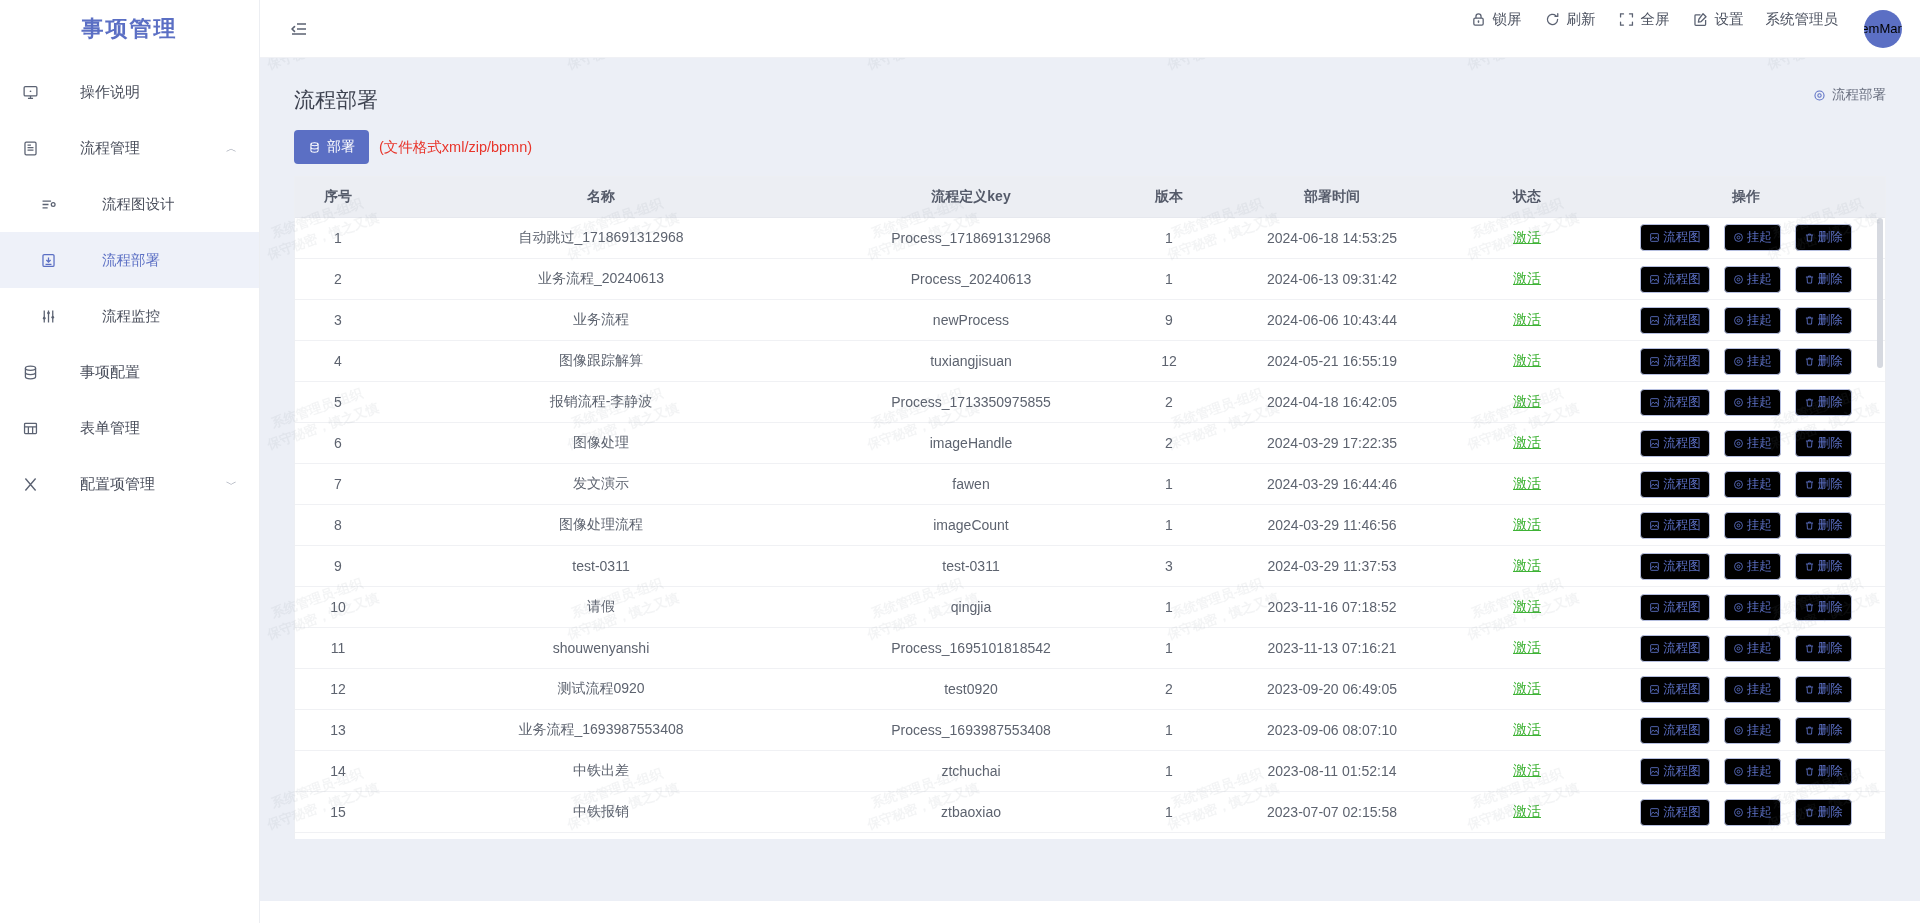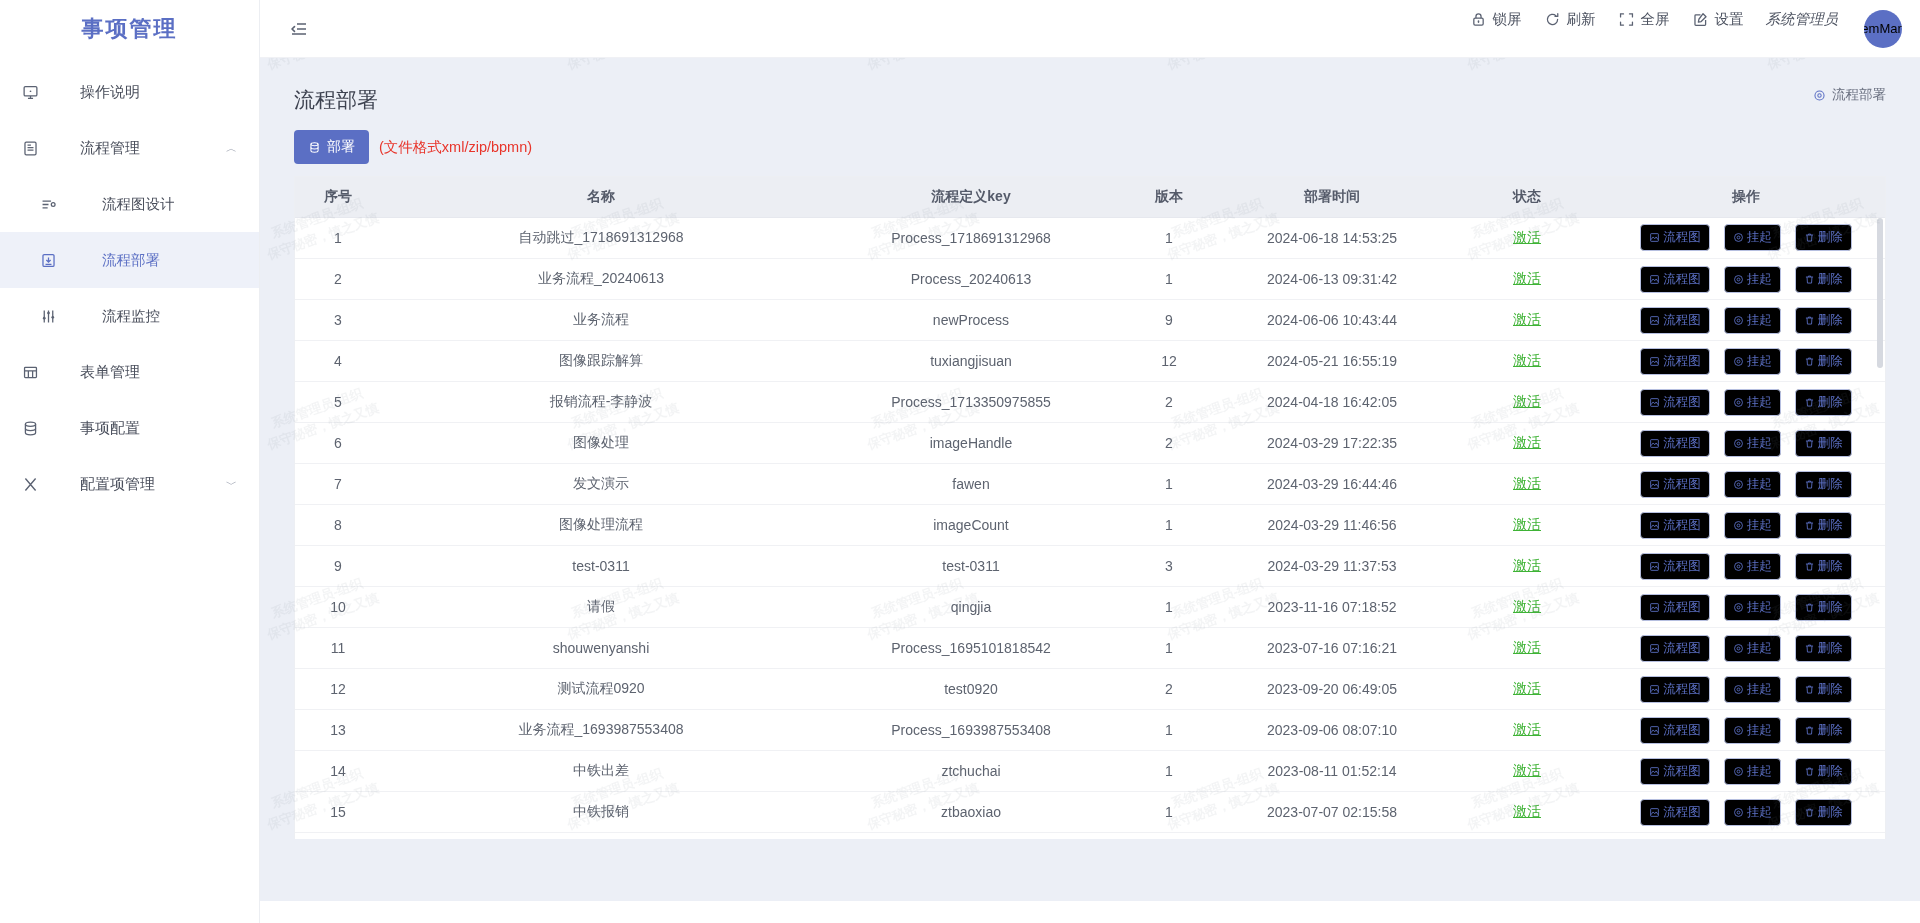--- a/index.html
+++ b/index.html
@@ -59,21 +59,21 @@
   .collapse-btn {
     width: 30px; height: 30px; display: flex; align-items: center;
     justify-content: center; color: #5b6272; cursor: pointer;
   }
   .top-right { margin-left: auto; display: flex; align-items: flex-start; gap: 22px; }
   .top-action {
     display: flex; align-items: center; gap: 6px; color: #4c5260;
     font-size: 14.5px; cursor: pointer;
   }
   .top-action .ico { color: #5b6272; display: flex; align-items: center; }
-  .admin-name { color: #4c5260; font-size: 14.5px; cursor: pointer; font-style: italic; }
+  .admin-name { color: #4c5260; font-size: 14.5px; cursor: pointer; }
   .avatar {
     width: 38px; height: 38px; border-radius: 50%; background: #5b6fc4;
     color: #000000; font-size: 13px; display: flex; align-items: center;
     justify-content: center; overflow: hidden; white-space: nowrap;
     cursor: pointer; margin-left: 4px;
   }
 
   
   .content {
     flex: 1; background: #eceff6; padding: 14px 14px 10px 14px; min-height: 0;
@@ -200,36 +200,36 @@
                 <circle cx="15" cy="11" r="1.6" fill="currentColor" stroke="none"></circle>
             </svg>
           </span>
           <span class="lbl">流程监控</span>
         </div>
       </div>
 
       <div class="menu-item">
         <span class="ico">
           <svg width="17" height="17" viewBox="0 0 20 20" fill="none" stroke="currentColor" stroke-width="1.5">
-            <rect x="3" y="4" width="14" height="12" rx="1"></rect>
-              <path d="M3 8h14M7.5 8v8M12.5 8v8"></path>
-          </svg>
-        </span>
-        <span class="lbl">表单管理</span>
-      </div>
-
-      <div class="menu-item">
-        <span class="ico">
-          <svg width="17" height="17" viewBox="0 0 20 20" fill="none" stroke="currentColor" stroke-width="1.5">
             <ellipse cx="10" cy="5" rx="6" ry="2.4"></ellipse>
               <path d="M4 5v10c0 1.3 2.7 2.4 6 2.4s6-1.1 6-2.4V5"></path>
               <path d="M4 10c0 1.3 2.7 2.4 6 2.4s6-1.1 6-2.4"></path>
           </svg>
         </span>
         <span class="lbl">事项配置</span>
+      </div>
+
+      <div class="menu-item">
+        <span class="ico">
+          <svg width="17" height="17" viewBox="0 0 20 20" fill="none" stroke="currentColor" stroke-width="1.5">
+            <rect x="3" y="4" width="14" height="12" rx="1"></rect>
+              <path d="M3 8h14M7.5 8v8M12.5 8v8"></path>
+          </svg>
+        </span>
+        <span class="lbl">表单管理</span>
       </div>
 
       <div class="menu-item">
         <span class="ico">
           <svg width="17" height="17" viewBox="0 0 20 20" fill="none" stroke="currentColor" stroke-width="1.6">
             <path d="M4 3l12 14M16 3L4 17"></path>
           </svg>
         </span>
         <span class="lbl">配置项管理</span>
         <span class="chev">﹀</span>
@@ -774,21 +774,21 @@
                           <span>删除</span>
                         </button>
                       </div>
                     </td>
                   </tr>
                   <tr>
                     <td>11</td>
                     <td>shouwenyanshi</td>
                     <td>Process_1695101818542</td>
                     <td>1</td>
-                    <td>2023-07-16 07:16:21</td>
+                    <td>2023-11-13 07:16:21</td>
                     <td class="state-active">激活</td>
                     <td>
                       <div class="ops">
                         <button class="btn-op">
                           <span>
                             <svg width="11" height="11" viewBox="0 0 20 20" fill="none" stroke="currentColor" stroke-width="1.6">
                               <rect x="3" y="3" width="14" height="14" rx="1"></rect>
                               <path d="M3.5 14l4-5 3 3.2 2.5-3.2 3.5 5"></path>
                             </svg>
                           </span>

